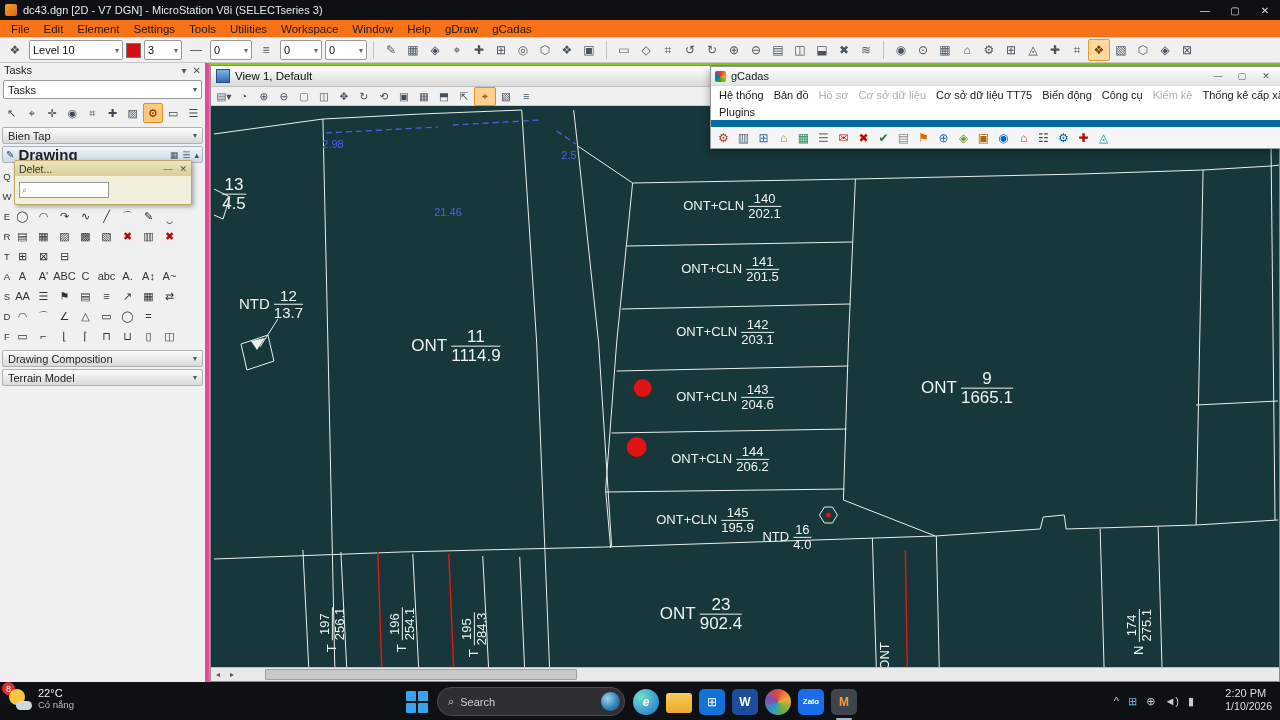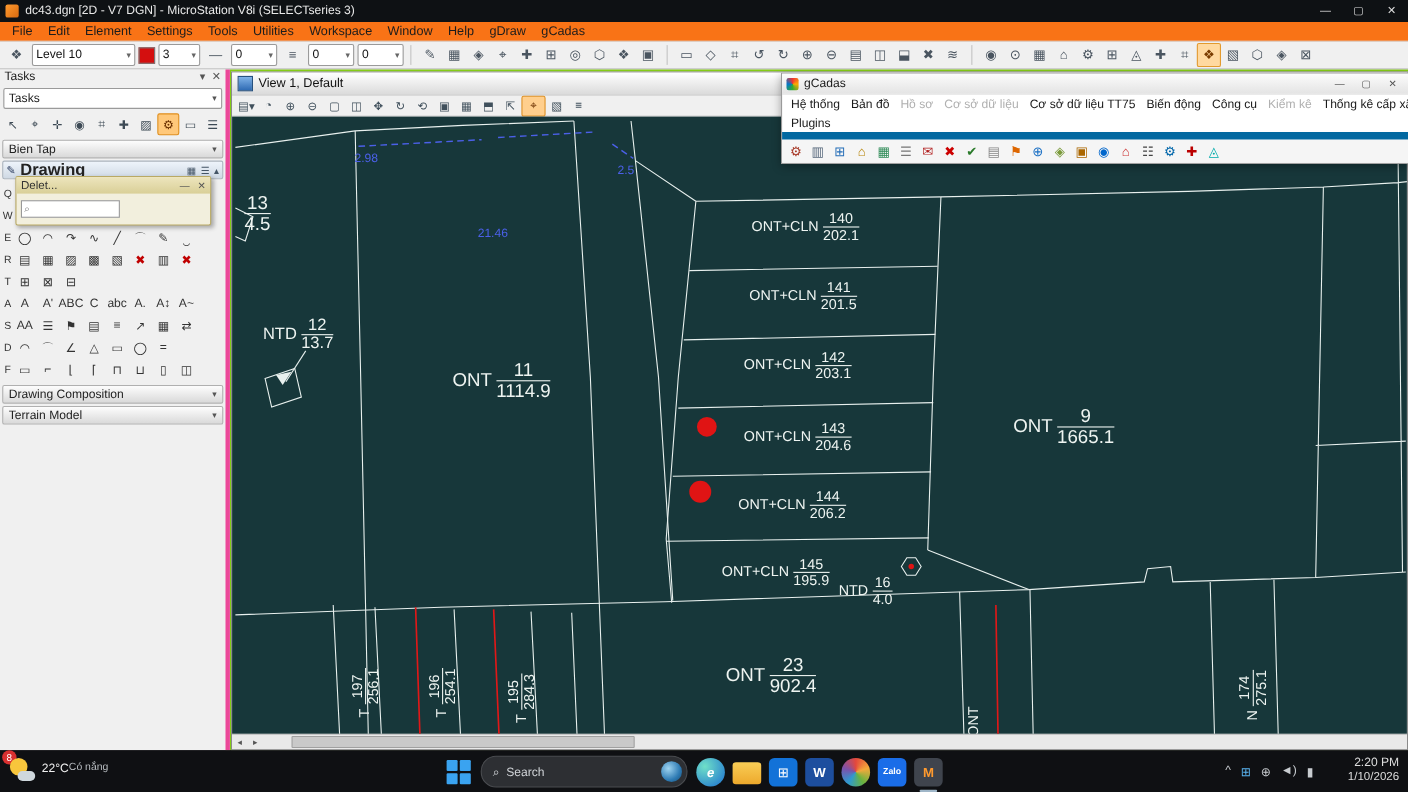--- a/index.html
+++ b/index.html
@@ -100,21 +100,21 @@
   .gtools{height:21px;background:#f5f5f5;display:flex;align-items:center;padding-left:3px;gap:1px}
   .gti{width:19px;height:18px;display:flex;align-items:center;justify-content:center;font-size:12px}
   
   .taskbar{position:absolute;left:0;bottom:0;right:0;height:38px;background:#0f1013;z-index:100;color:#ddd}
   .weather{position:absolute;left:6px;top:4px;display:flex;align-items:center;gap:6px}
   .wicon{position:relative;width:26px;height:26px}
   .sun{position:absolute;left:3px;top:3px;width:16px;height:16px;border-radius:50%;background:#f8c63c}
   .cloud{position:absolute;right:0;bottom:2px;width:16px;height:9px;border-radius:6px;background:#cfd8dd}
   .badge{position:absolute;left:-4px;top:-4px;width:13px;height:13px;border-radius:50%;background:#d83030;color:#fff;
          font-size:9px;display:flex;align-items:center;justify-content:center}
-  .wtext{display:flex;line-height:1.15}
+  .wtext{display:flex;flex-direction:column;line-height:1.15}
   .wtemp{font-size:11px;color:#f0f0f0}
   .wdesc{font-size:9.5px;color:#b8bcc0}
   .tbcenter{position:absolute;left:405px;top:5px;display:flex;align-items:center;gap:8px}
   .startbtn{width:24px;height:24px;display:grid;grid-template-columns:10px 10px;grid-template-rows:10px 10px;gap:2px;
             place-content:center}
   .startbtn i{background:#3aa3f0;border-radius:1px}
   .searchpill{width:172px;height:27px;border-radius:14px;background:#2d2f33;border:1px solid #4a4c50;
               display:flex;align-items:center;padding:0 4px 0 10px;gap:6px;font-size:11px;color:#cfd2d6}
   .spill-img{margin-left:auto;width:19px;height:19px;border-radius:50%;
              background:radial-gradient(circle at 35% 35%,#9fd4f0,#2e7bb4 60%,#174a70)}
@@ -124,21 +124,21 @@
   .app.edge{border-radius:50%;background:radial-gradient(circle at 30% 30%,#6fe0c8,#1b6fd0);font-style:italic;font-weight:bold}
   .app.folder{background:linear-gradient(#f9cd56,#eda92c);height:20px;margin-top:3px;border-radius:3px}
   .app.store{background:#1272d8}
   .app.word{background:#1d4e9e;font-weight:bold}
   .app.photos{border-radius:50%;background:conic-gradient(#e4483c,#f2a93b,#69b33f,#2f9ad0,#7b52ab,#e4483c)}
   .app.zalo{background:#1a6de8;font-size:8px;font-weight:bold}
   .app.ustn{background:#32363d;color:#ff9a2e;font-weight:bold}
   .app.ustn.active{background:#3f444d}
   .app.ustn.active::after{content:"";position:absolute;bottom:-5px;left:5px;width:16px;height:2px;background:#9fb6c8;border-radius:1px}
   .tray{position:absolute;right:86px;top:0;height:38px;display:flex;align-items:center;gap:9px;font-size:11px;color:#c8ccd0}
-  .clock{position:absolute;right:8px;top:4px;text-align:right;line-height:1.3}
+  .clock{position:absolute;right:8px;top:4px;text-align:left;line-height:1.3}
   .clock .t{font-size:11px}
   .clock .d{font-size:10.5px}
 </style>
 </head>
 <body>
 
 <div class="titlebar">
   <span class="applogo"></span>
   <span>dc43.dgn [2D - V7 DGN] - MicroStation V8i (SELECTseries 3)</span>
   <div class="winbtns">

